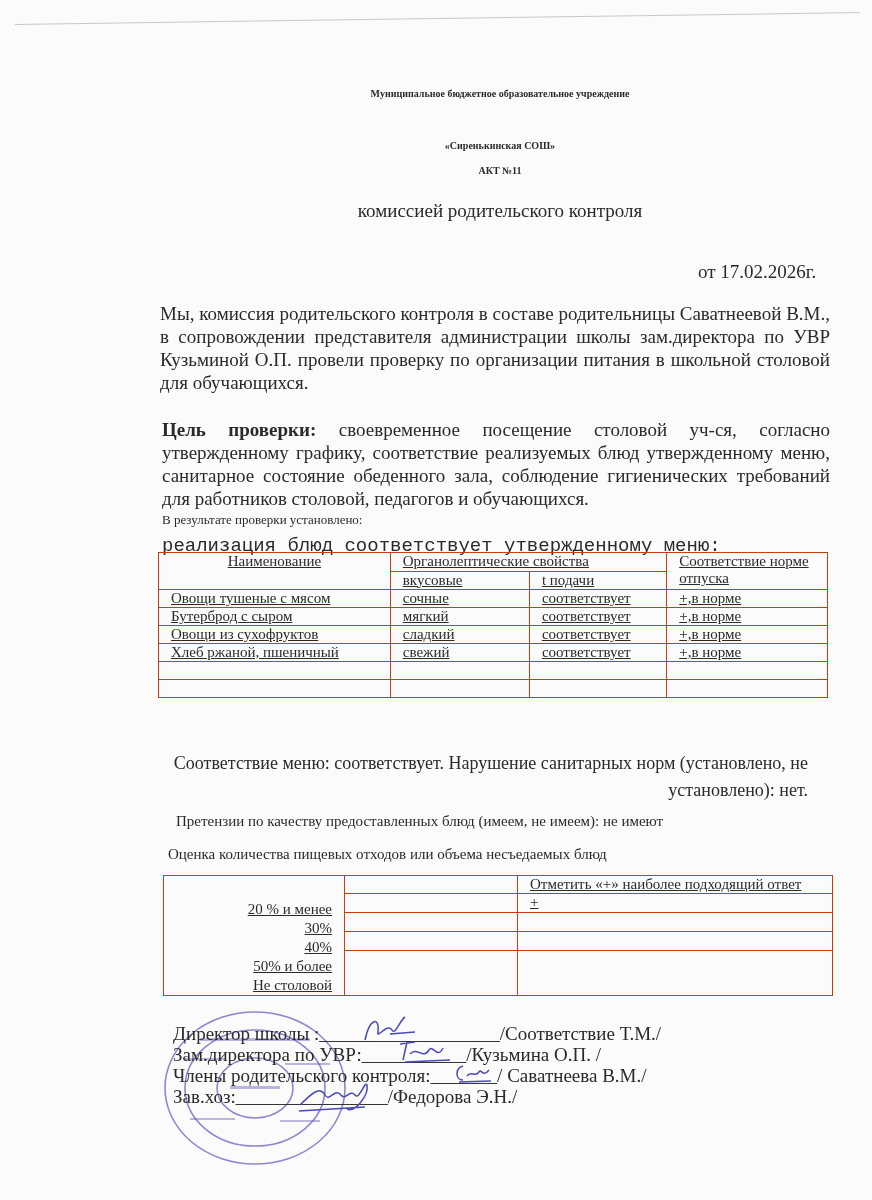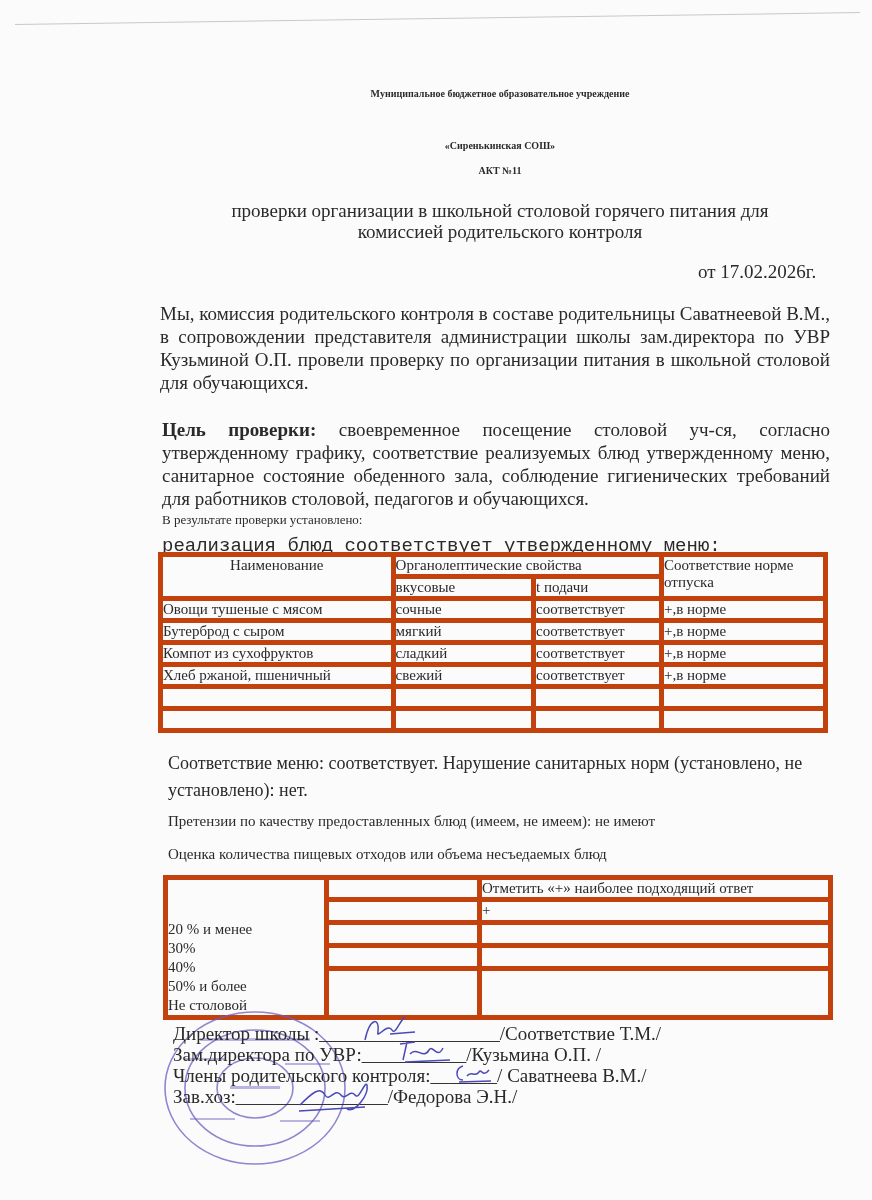--- a/index.html
+++ b/index.html
@@ -1,42 +1,41 @@
 <!DOCTYPE html>
 <html><head>
 <meta charset="utf-8">
 <style>
   html, body { margin:0; padding:0; }
   body {
     width:872px; height:1200px; background:#fbfbfb; position:relative; overflow:hidden;
     font-family:"Liberation Serif", serif; color:#2a2a2a;
   }
   .scanline { position:absolute; left:15px; top:18px; width:845px; height:1px; background:#c8c8c8; transform:rotate(-0.8deg); }
-  .abs { position:absolute; }
+  .abs { position:absolute;text-align:right; }
   .center { text-align:center; }
   .h-bold { font-weight:bold; font-size:10px; }
   .title-block { position:absolute; left:150px; width:700px; }
   .body-text { font-size:19px; line-height:23px; text-align:justify; }
   .small-text { font-size:18px; line-height:27px; }
   table.grid { border-collapse:collapse; position:absolute; font-size:15px; }
-  table.grid td { border:5px solid #c2410c; padding:0 0; height:17px; line-height:17px; vertical-align:top; white-space:nowrap; }
+  table.grid td { border:1px solid #c2410c; padding:0 12px; height:17px; line-height:17px; vertical-align:top; white-space:nowrap;text-decoration:underline; }
   .sig-line { position:absolute; font-size:19px; line-height:21px; white-space:nowrap; }
   .stamp { position:absolute; left:160px; top:1008px; width:190px; height:160px; }
   .signature { position:absolute; }
 </style>
 </head>
 <body>
 
 <div class="scanline"></div>
 
 <div class="title-block center h-bold" style="top:88px;">Муниципальное бюджетное образовательное учреждение</div>
 <div class="title-block center h-bold" style="top:140px;">«Сиренькинская СОШ»</div>
 <div class="title-block center h-bold" style="top:165px;">АКТ №11</div>
 <div class="title-block center" style="top:200px; font-size:19px; line-height:21px;">
-  <div>проверки организации в школьной столовой горячего питания для</div>
   <div>комиссией родительского контроля</div>
 </div>
 <div class="abs" style="left:698px; top:261px; font-size:19px;">от 17.02.2026г.</div>
 
 <div class="abs body-text" style="left:160px; top:302px; width:670px; text-indent:0;">Мы, комиссия родительского контроля в составе родительницы Саватнеевой В.М., в сопровождении представителя администрации школы зам.директора по УВР Кузьминой О.П. провели проверку по организации питания в школьной столовой для обучающихся.</div>
 
 <div class="abs body-text" style="left:162px; top:418px; width:668px;"><b>Цель проверки:</b><span> своевременное посещение столовой уч-ся, согласно утвержденному графику, соответствие реализуемых блюд утвержденному меню, санитарное состояние обеденного зала, соблюдение гигиенических требований для работников столовой, педагогов и обучающихся.</span></div>
 
 <div class="abs" style="left:162px; top:512px; font-size:13px;">В результате проверки установлено:</div>
 <div class="abs" style="left:162px; top:535px; font-size:19px;font-family:Liberation Mono, monospace;">реализация блюд соответствует утвержденному меню:</div>
@@ -58,21 +57,21 @@
     <td>соответствует</td>
     <td>+,в норме</td>
   </tr>
   <tr>
     <td>Бутерброд с сыром</td>
     <td>мягкий</td>
     <td>соответствует</td>
     <td>+,в норме</td>
   </tr>
   <tr>
-    <td>Компот из сухофруктов</td>
+    <td>Овощи из сухофруктов</td>
     <td>сладкий</td>
     <td>соответствует</td>
     <td>+,в норме</td>
   </tr>
   <tr>
     <td>Хлеб ржаной, пшеничный</td>
     <td>свежий</td>
     <td>соответствует</td>
     <td>+,в норме</td>
   </tr>
@@ -85,27 +84,27 @@
   <tr>
     <td></td>
     <td></td>
     <td></td>
     <td></td>
   </tr>
 </tbody>
   </table>
 
 <div class="abs small-text" style="left:168px; top:750px; width:640px;">Соответствие меню: соответствует. Нарушение санитарных норм (установлено, не установлено): нет.</div>
-<div class="abs" style="left:168px; top:813px; font-size:15px;">Претензии по качеству предоставленных блюд (имеем, не имеем): не имеют</div>
+<div class="abs" style="left:176px; top:813px; font-size:15px;">Претензии по качеству предоставленных блюд (имеем, не имеем): не имеют</div>
 <div class="abs" style="left:168px; top:846px; font-size:15px;">Оценка количества пищевых отходов или объема несъедаемых блюд</div>
 
 <table class="grid" style="left:163px; top:875px; width:670px;">
   <tbody>
       <tr>
-    <td rowspan="5" style="width:156px; vertical-align:bottom; line-height:19px; padding-bottom:0;">
+    <td rowspan="5" style="width:156px; vertical-align:bottom; line-height:19px; padding-bottom:0;text-align:right;">
       <div>20 % и менее</div>
       <div>30%</div>
       <div>40%</div>
       <div>50% и более</div>
       <div>Не столовой</div>
     </td>
     <td style="width:148px;"></td>
     <td>Отметить «+» наиболее подходящий ответ</td>
   </tr>
   <tr>

